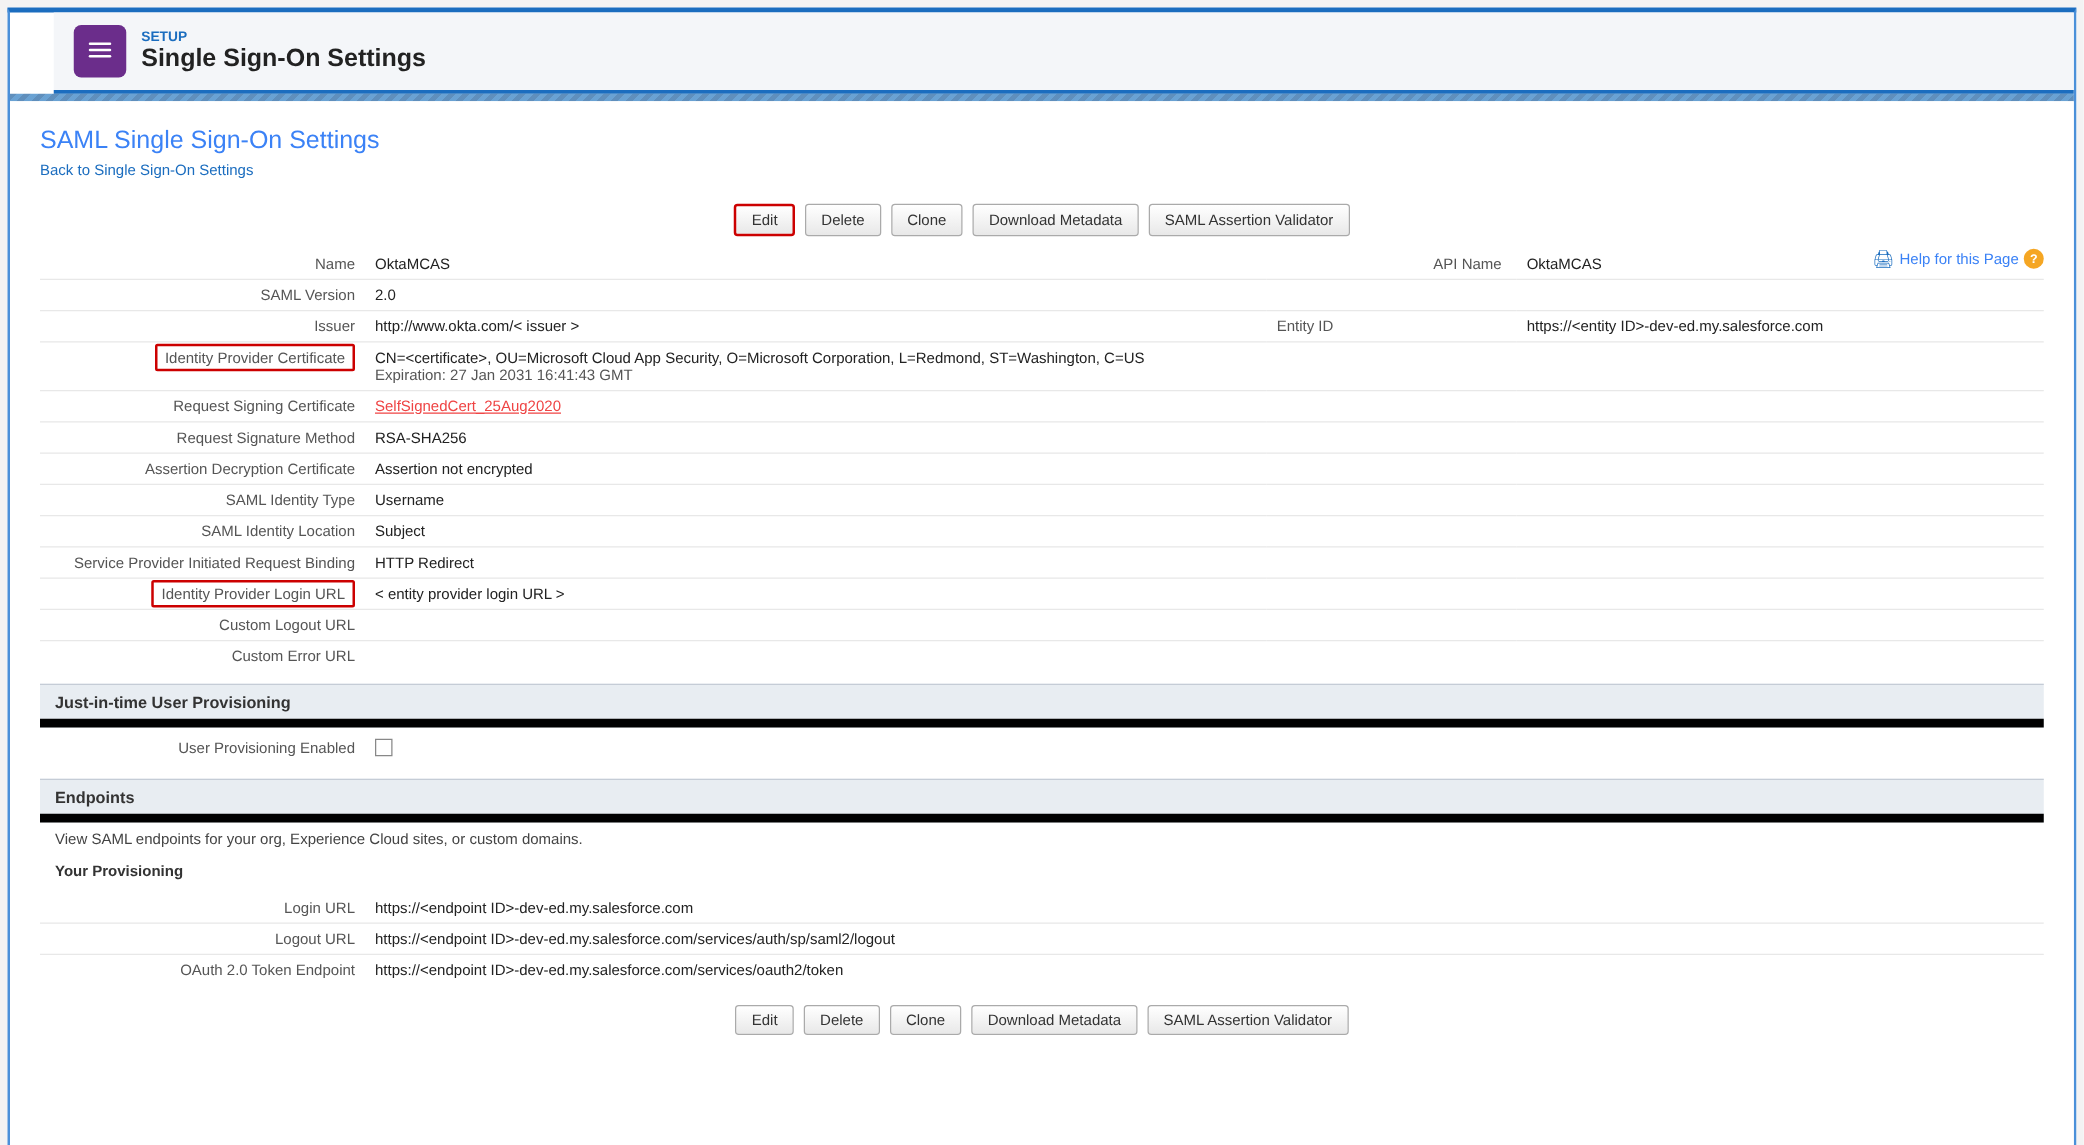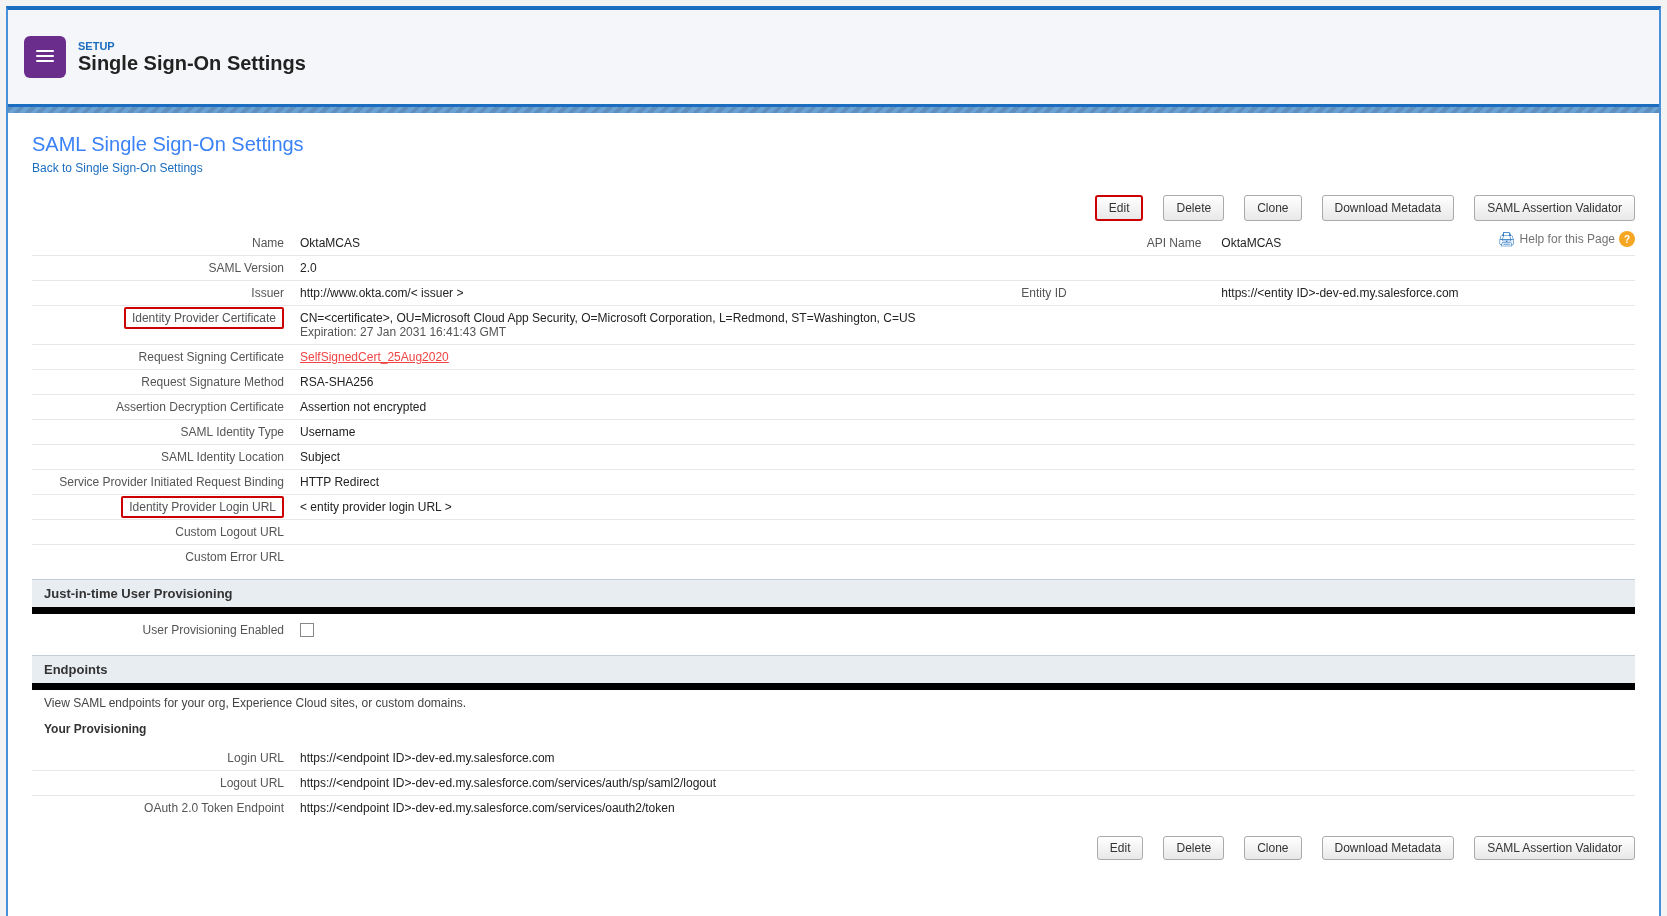--- a/index.html
+++ b/index.html
@@ -2,24 +2,25 @@
 <html><head>
   <meta charset="utf-8">
   <style>
     * { box-sizing: border-box; margin: 0; padding: 0; }
     body { font-family: 'Salesforce Sans', Arial, sans-serif; font-size: 13px; background: #f3f3f3; color: #333; }
 
     
     .top-header {
       background: #f4f6f9;
       border-bottom: 3px solid #1b6dbf;
-      padding: 26px 16px;
+      padding: 10px 16px;
       display: flex;
       align-items: center;
       gap: 12px;
+      margin-left: 35px;
     }
     .app-icon {
       background: #6b2d8b;
       width: 42px; height: 42px;
       border-radius: 6px;
       display: flex; align-items: center; justify-content: center;
       color: white; font-size: 18px; font-weight: bold; flex-shrink: 0;
     }
     .header-text .setup-label {
       font-size: 11px; color: #1b6dbf; text-transform: uppercase; font-weight: bold;
@@ -56,21 +57,21 @@
       color: #1b6dbf; font-size: 12px; cursor: pointer;
     }
     .help-badge {
       background: #f5a623; color: white; border-radius: 50%;
       width: 16px; height: 16px; font-size: 10px; font-weight: bold;
       display: flex; align-items: center; justify-content: center;
     }
 
     
     .toolbar {
-      display: flex; justify-content: flex-end; gap: 20px; margin: 20px 0 10px;
+      display: flex; justify-content: center; gap: 8px; margin: 20px 0 10px;
     }
     .btn {
       padding: 4px 12px; font-size: 12px; border: 1px solid #aaa;
       background: linear-gradient(to bottom, #fff, #e8e8e8);
       cursor: pointer; border-radius: 3px; color: #333;
     }
     .btn-highlighted { border: 2px solid #c00; }
 
     
     .detail-table {
@@ -132,21 +133,21 @@
       <div class="page-title">Single Sign-On Settings</div>
     </div>
   </div>
 
   <div class="blue-band" style="background: repeating-linear-gradient(135deg, #1b5fa0 0px, #1b5fa0 4px, #2a7ac0 4px, #2a7ac0 8px); height:6px; opacity:0.7;"></div>
 
   <div class="main-content relative">
     
     <div class="help-link">
       <span style="color:#1b6dbf; font-size:14px;">🖨</span>
-      <span style="color:#737373; font-size:12px;">Help for this Page</span>
+      <span style="color:#3b82f6; font-size:12px;">Help for this Page</span>
       <span class="help-badge">?</span>
     </div>
 
     <h1 class="page-heading">SAML Single Sign-On Settings</h1>
     <a class="back-link">Back to Single Sign-On Settings</a>
 
     
     <div class="toolbar">
       <button class="btn btn-highlighted">Edit</button>
       <button class="btn">Delete</button>

